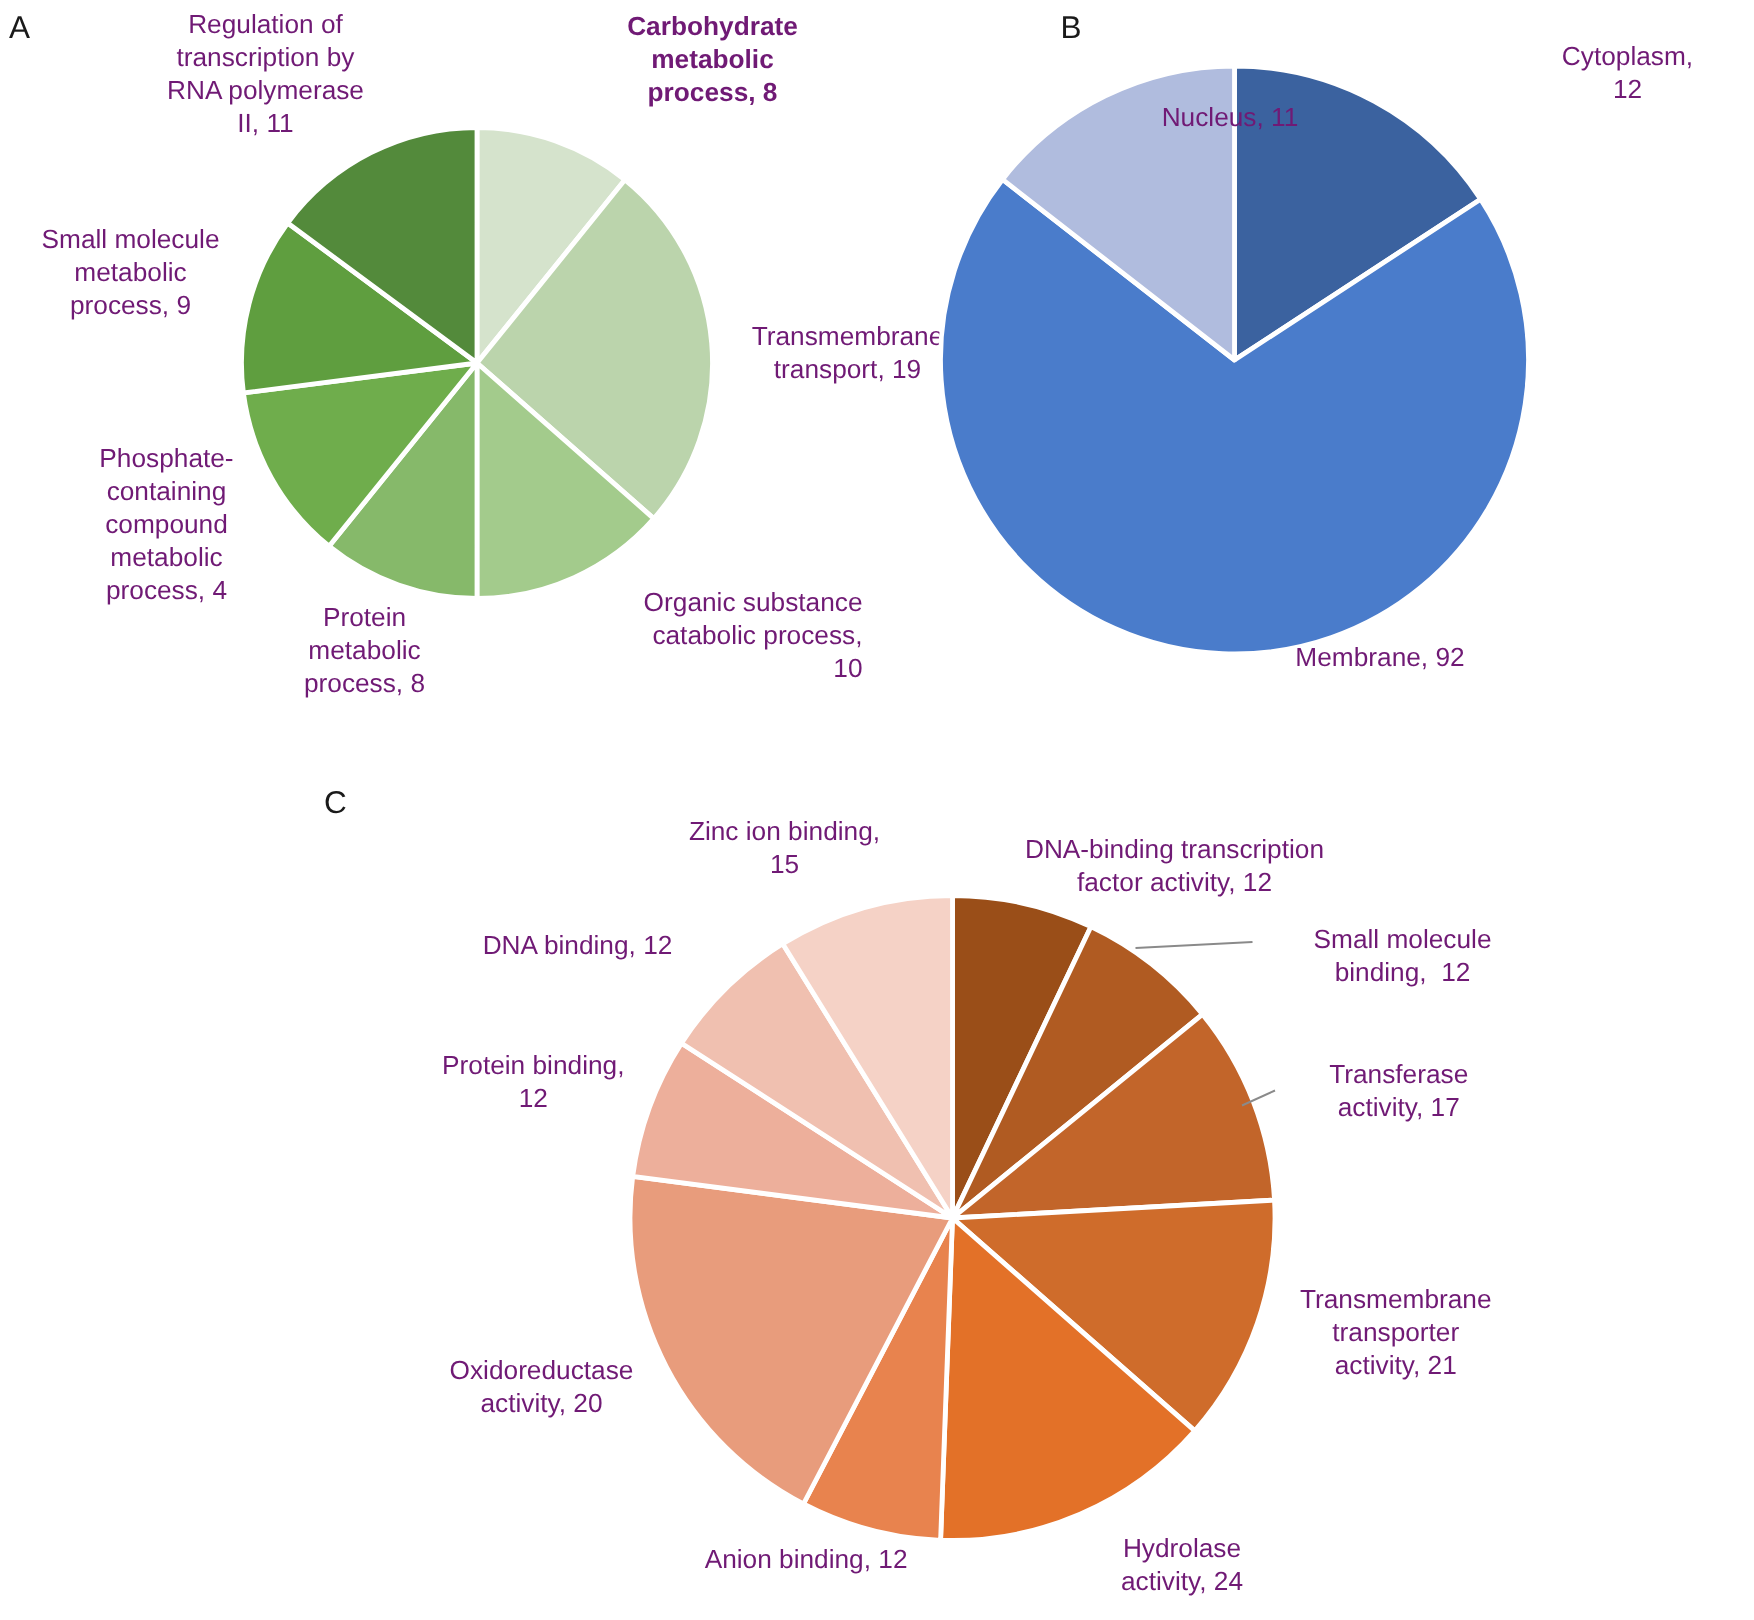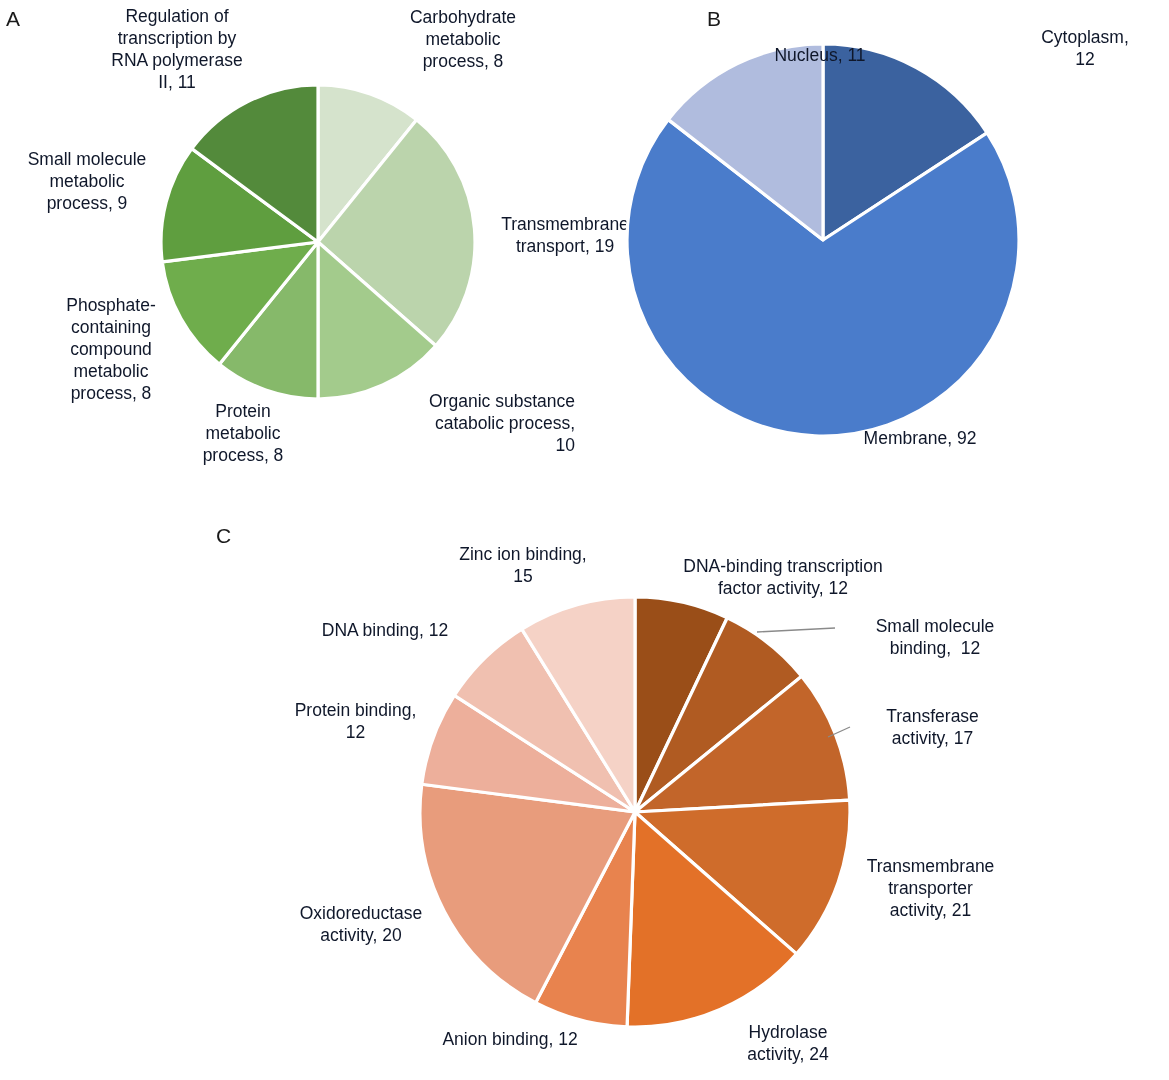--- a/index.html
+++ b/index.html
@@ -8,76 +8,76 @@
     width:1169px;height:1080px;position:relative;overflow:hidden;
     font-family:"Liberation Sans","DejaVu Sans",sans-serif;
     color:#1a1a1a;
   }
   .panel{position:absolute;}
   .panel-letter{
     position:absolute;font-size:21px;color:#1a1a1a;line-height:1;
   }
   svg{display:block;overflow:visible;}
   .lbl{
-    position:absolute;font-size:17.5px;line-height:1.26;color:#0f172a;
+    position:absolute;font-size:17.5px;line-height:1.26;color:#701a75;
     text-align:center;white-space:pre-wrap;
   }
   .slice{stroke:#ffffff;stroke-width:3.2;stroke-linejoin:round;}
   .leader{stroke:#8a8a8a;stroke-width:1.3;fill:none;}
 </style>
 </head>
 <body>
 
 <div class="panel" style="left:0;top:0;width:600px;height:500px;">
   <div class="panel-letter" style="left:6px;top:8px;">A</div>
   <svg id="pieA" width="600" height="500">
       <path d="M 318 242 L 318 85 A 157 157 0 0 1 416.63053957541587 119.84838657200501 Z" fill="#D5E3CC" class="slice"></path>
       <path d="M 318 242 L 416.63053957541587 119.84838657200501 A 157 157 0 0 1 435.85555192467774 345.72593157224276 Z" fill="#BBD4AC" class="slice"></path>
       <path d="M 318 242 L 435.85555192467774 345.72593157224276 A 157 157 0 0 1 318 399 Z" fill="#A3CB8C" class="slice"></path>
       <path d="M 318 242 L 318 399 A 157 157 0 0 1 219.36946042458413 364.151613427995 Z" fill="#86B96A" class="slice"></path>
       <path d="M 318 242 L 219.36946042458413 364.151613427995 A 157 157 0 0 1 162.2716316643563 261.94179770025994 Z" fill="#6FAD4C" class="slice"></path>
       <path d="M 318 242 L 162.2716316643563 261.94179770025994 A 157 157 0 0 1 191.77245053239034 148.642591320227 Z" fill="#5F9E3F" class="slice"></path>
       <path d="M 318 242 L 191.77245053239034 148.642591320227 A 157 157 0 0 1 317.99999999999994 85 Z" fill="#538A3B" class="slice"></path>
     </svg>
-  <div class="lbl" style="left:368px;top:6px;width:190px;">Carbohydrate
+  <div class="lbl" style="left:380px;top:6px;width:190px;font-weight:bold;">Carbohydrate
 metabolic
 process, 8</div>
   <div class="lbl" style="left:470px;top:213px;width:190px;">Transmembrane
 transport, 19</div>
   <div class="lbl" style="left:385px;top:390px;width:190px;text-align:right;">Organic substance
 catabolic process,
 10</div>
   <div class="lbl" style="left:183px;top:400px;width:120px;">Protein
 metabolic
 process, 8</div>
   <div class="lbl" style="left:48px;top:294px;width:126px;">Phosphate-
 containing
 compound
 metabolic
-process, 8</div>
+process, 4</div>
   <div class="lbl" style="left:6px;top:148px;width:162px;">Small molecule
 metabolic
 process, 9</div>
   <div class="lbl" style="left:82px;top:5px;width:190px;">Regulation of
 transcription by
 RNA polymerase
 II, 11</div>
 </div>
 
 <div class="panel" style="left:690px;top:0;width:479px;height:500px;">
   <div class="panel-letter" style="left:17px;top:8px;">B</div>
   <svg id="pieB" width="479" height="500">
       <path d="M 133 240 L 133 44 A 196 196 0 0 1 297.08462973945564 132.79816100800434 Z" fill="#3B629F" class="slice"></path>
       <path d="M 133 240 L 297.08462973945564 132.79816100800434 A 196 196 0 1 1 -21.671539841693175 119.6143083128251 Z" fill="#4A7CCB" class="slice"></path>
       <path d="M 133 240 L -21.671539841693175 119.6143083128251 A 196 196 0 0 1 132.99999999999997 44 Z" fill="#B0BCDE" class="slice"></path>
     </svg>
   <div class="lbl" style="left:320px;top:26px;width:150px;">Cytoplasm,
 12</div>
   <div class="lbl" style="left:145px;top:427px;width:170px;">Membrane, 92</div>
-  <div class="lbl" style="left:55px;top:44px;width:150px;">Nucleus, 11</div>
+  <div class="lbl" style="left:55px;top:67px;width:150px;">Nucleus, 11</div>
 </div>
 
 <div class="panel" style="left:190px;top:515px;width:979px;height:565px;">
   <div class="panel-letter" style="left:26px;top:10px;">C</div>
   <svg id="pieC" width="979" height="565">
       <path d="M 445 297 L 445 82 A 215 215 0 0 1 537.2609308861109 102.8018521405823 Z" fill="#9A4E18" class="slice"></path>
       <path d="M 445 297 L 537.2609308861109 102.8018521405823 A 215 215 0 0 1 611.6688548638929 161.18213365555104 Z" fill="#B05B22" class="slice"></path>
       <path d="M 445 297 L 611.6688548638929 161.18213365555104 A 215 215 0 0 1 659.6696748529982 285.0865328930665 Z" fill="#C2652A" class="slice"></path>
       <path d="M 445 297 L 659.6696748529982 285.0865328930665 A 215 215 0 0 1 606.5363562547277 438.88377499892533 Z" fill="#CF6C2B" class="slice"></path>
       <path d="M 445 297 L 606.5363562547277 438.88377499892533 A 215 215 0 0 1 437.0554276313339 511.8531679307499 Z" fill="#E37128" class="slice"></path>
@@ -93,21 +93,21 @@
 factor activity, 12</div>
   <div class="lbl" style="left:650px;top:100px;width:190px;">Small molecule
 binding,  12</div>
   <div class="lbl" style="left:660px;top:190px;width:165px;">Transferase
 activity, 17</div>
   <div class="lbl" style="left:653px;top:340px;width:175px;">Transmembrane
 transporter
 activity, 21</div>
   <div class="lbl" style="left:528px;top:506px;width:140px;">Hydrolase
 activity, 24</div>
-  <div class="lbl" style="left:225px;top:513px;width:190px;">Anion binding, 12</div>
+  <div class="lbl" style="left:225px;top:513px;width:190px;text-align:right;">Anion binding, 12</div>
   <div class="lbl" style="left:85px;top:387px;width:172px;">Oxidoreductase
 activity, 20</div>
   <div class="lbl" style="left:78px;top:184px;width:175px;">Protein binding,
 12</div>
   <div class="lbl" style="left:100px;top:104px;width:190px;">DNA binding, 12</div>
   <div class="lbl" style="left:238px;top:28px;width:190px;">Zinc ion binding,
 15</div>
 </div>
 
 </body></html>

